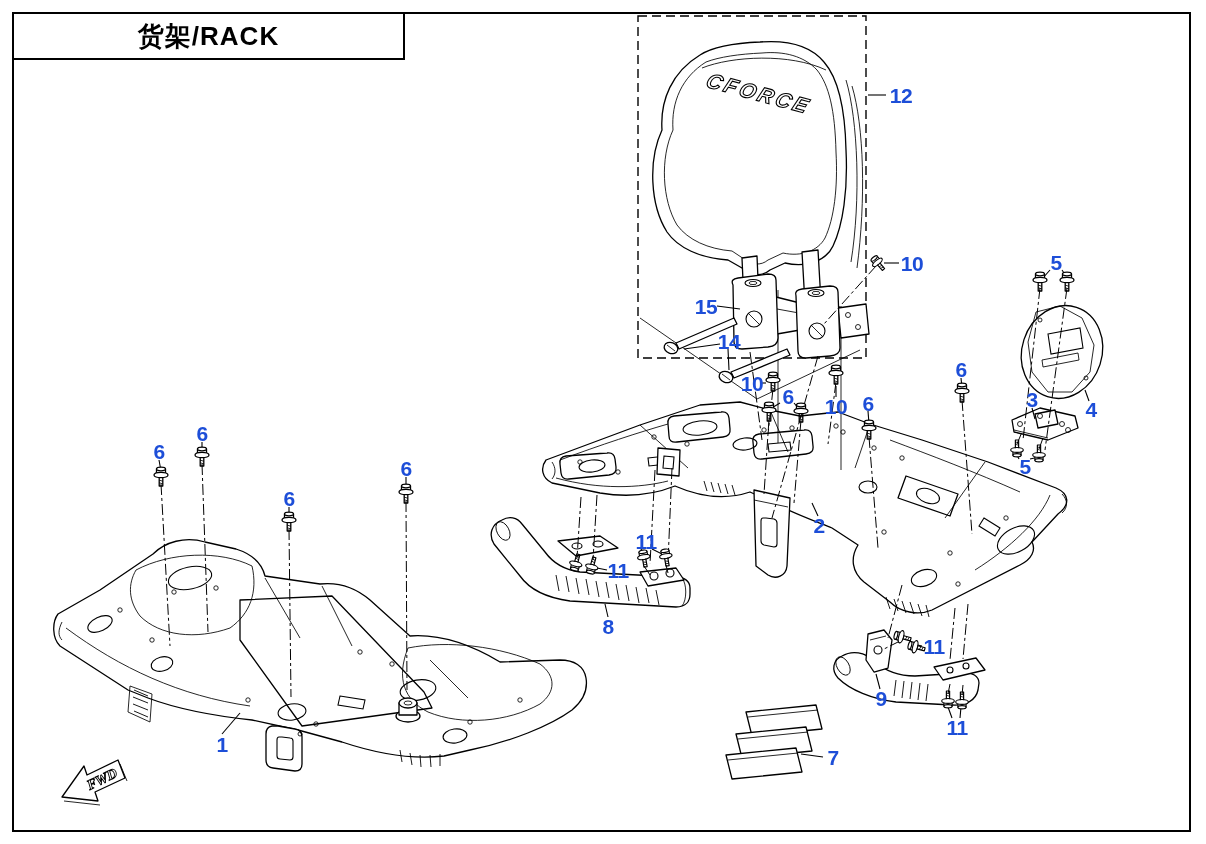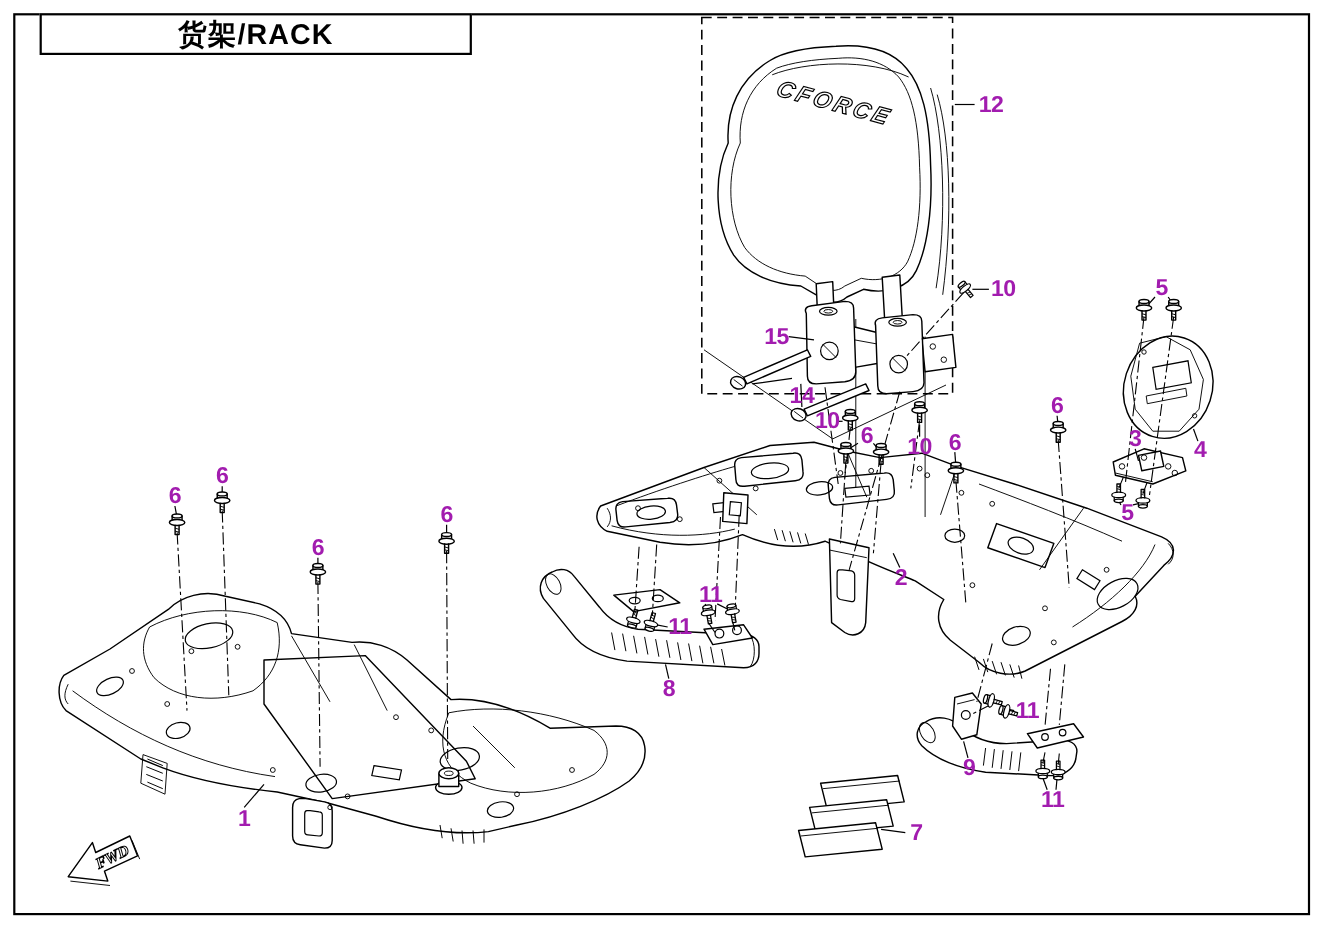--- a/index.html
+++ b/index.html
@@ -10,28 +10,28 @@
   #art{position:absolute;left:0;top:0;}
   .ln{stroke:#000;stroke-width:1.3;fill:none;stroke-linecap:round;stroke-linejoin:round;}
   .fw{stroke:#000;stroke-width:1.3;fill:#fff;stroke-linejoin:round;}
   .thin{stroke:#000;stroke-width:0.85;fill:none;}
   .dd{stroke:#000;stroke-width:1;fill:none;stroke-dasharray:11 3 3 3;}
   .ldr{stroke:#000;stroke-width:1.1;fill:none;}
   .dashbox{stroke:#000;stroke-width:1.4;fill:none;stroke-dasharray:9 5;}
   .tick{stroke:#000;stroke-width:0.9;fill:none;}
   .hole{stroke:#000;stroke-width:1.1;fill:none;}
   #title-box{
-    position:absolute;left:12px;top:12px;width:393px;height:38px;
+    position:absolute;left:12px;top:12px;width:393px;height:48px;
     border:2px solid #000;box-sizing:border-box;background:#fff;
-    display:flex;align-items:center;justify-content:center;margin-left:24px;
+    display:flex;align-items:center;justify-content:center;
   }
   #title-box span{font-size:26px;font-weight:bold;letter-spacing:1px;color:#000;}
   .callout{
     position:absolute;transform:translate(-50%,-50%);
-    font-size:21px;font-weight:bold;color:#a21caf;line-height:1;letter-spacing:-0.5px;
+    font-size:21px;font-weight:bold;color:#1d4ed8;line-height:1;letter-spacing:-0.5px;
     white-space:nowrap;
   }
   #border-rect{position:absolute;left:12px;top:12px;width:1179px;height:820px;
     border:2px solid #000;box-sizing:border-box;pointer-events:none;}
 </style>
 </head>
 <body>
 
 <div id="stage">
 
@@ -346,21 +346,21 @@
 
 <div id="title-box">
   <span>货架/RACK</span>
 </div>
 
 <div id="callout-layer">
       <div class="callout" style="left: 901px; top: 95px;">12</div>
       <div class="callout" style="left: 912px; top: 263px;">10</div>
       <div class="callout" style="left: 1056px; top: 262px;">5</div>
       <div class="callout" style="left: 706px; top: 306px;">15</div>
-      <div class="callout" style="left: 729px; top: 341px; margin-top: 19px;">14</div>
+      <div class="callout" style="left: 729px; top: 341px;">14</div>
       <div class="callout" style="left: 752px; top: 383px;">10</div>
       <div class="callout" style="left: 788px; top: 396px;">6</div>
       <div class="callout" style="left: 836px; top: 406px;">10</div>
       <div class="callout" style="left: 868px; top: 403px;">6</div>
       <div class="callout" style="left: 961px; top: 369px;">6</div>
       <div class="callout" style="left: 1032px; top: 399px;">3</div>
       <div class="callout" style="left: 1091px; top: 409px;">4</div>
       <div class="callout" style="left: 1025px; top: 466px;">5</div>
       <div class="callout" style="left: 159px; top: 451px;">6</div>
       <div class="callout" style="left: 202px; top: 433px;">6</div>

